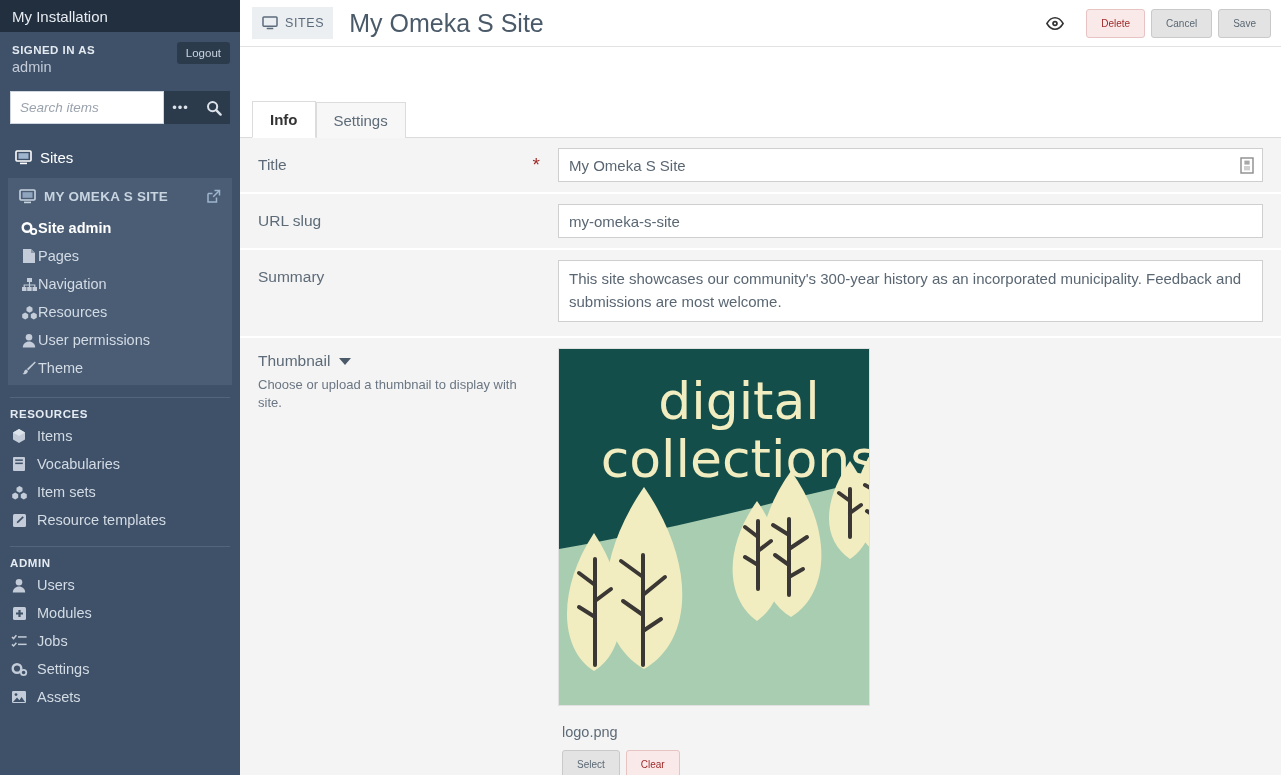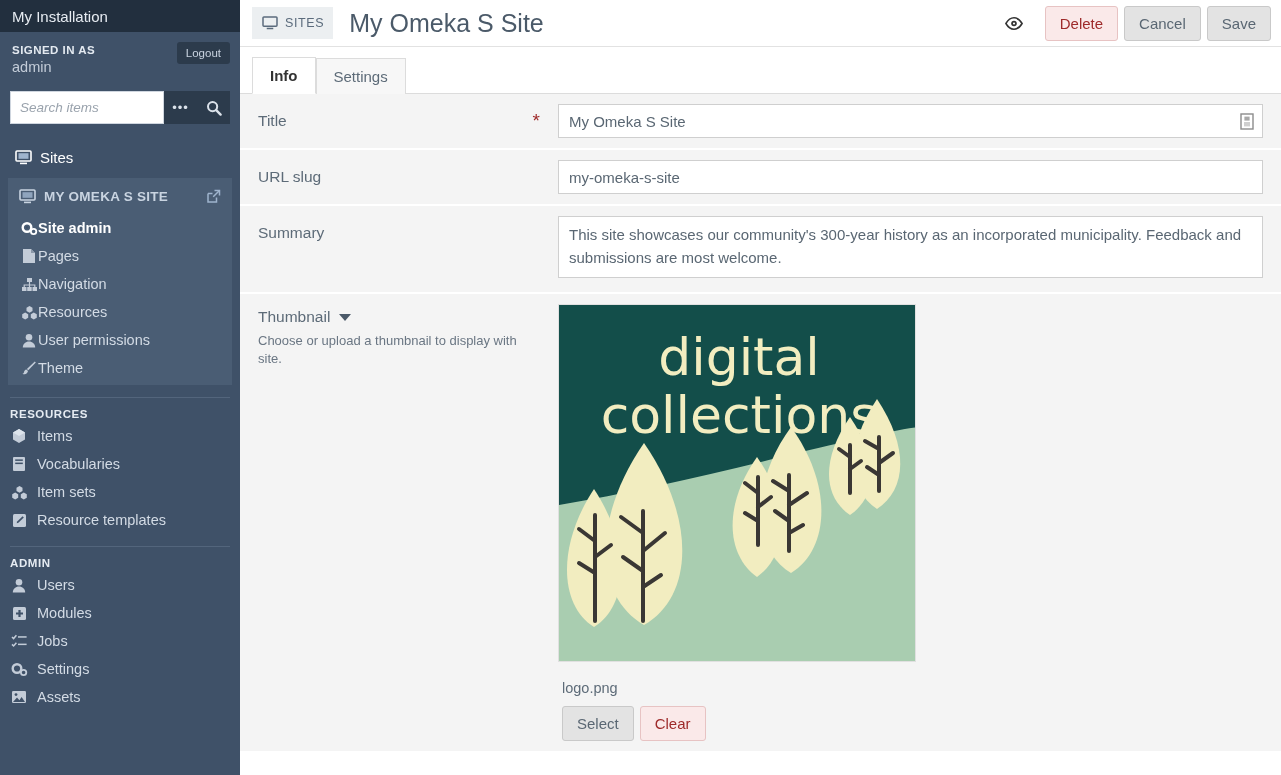--- a/index.html
+++ b/index.html
@@ -128,38 +128,39 @@
   .page-title {
     font-size: 25px; color: #4b5a69; margin-left: 16px; font-weight: 400;
   }
   .topbar-spacer { flex: 1; }
   .eye-btn {
     width: 30px; height: 30px; display: flex; align-items: center;
     justify-content: center; cursor: pointer; margin-right: 10px;
   }
   .btn {
     font-family: "Liberation Sans", sans-serif;
-    font-size: 15px; padding: 8px 14px;
+    font-size: 10px; padding: 8px 14px;
     border-radius: 3px; cursor: pointer; margin-left: 6px;
     background: #e3e3e3; border: 1px solid #c9c9c9; color: #5a6773;
   }
   .btn.danger { background: #fae9e9; border-color: #e7c3c3; color: #9e2a2a; }
 
   .tabs {
     display: flex; align-items: flex-end; padding: 10px 0 0 12px;
     border-bottom: 1px solid #dcdcdc; flex: 0 0 auto; background: #fff;
   }
   .tab {
     font-size: 15px; padding: 9px 17px; border: 1px solid #dcdcdc;
     border-bottom: none; background: #f7f7f7; color: #5d6b78;
     cursor: pointer; margin-bottom: -1px;
   }
   .tab.active {
     background: #ffffff; color: #333; font-weight: bold;
     border-bottom: 1px solid #ffffff;
+    margin-top: 44px;
   }
 
   .form-area { flex: 1; overflow: hidden; padding: 0; }
   .field-row {
     display: flex; background: #f4f4f4;
     border-bottom: 2px solid #ffffff;
     padding: 10px 18px 10px 18px;
     align-items: flex-start;
   }
   .field-label-col {
@@ -189,21 +190,21 @@
     background: #ffffff; font-size: 15px; color: #5a6773;
     padding: 6px 10px; line-height: 1.55; resize: none;
     font-family: "Liberation Sans", sans-serif; outline: none;
   }
   .label-with-caret { display: flex; align-items: center; gap: 9px; }
   .caret { width: 0; height: 0; border-left: 6px solid transparent; border-right: 6px solid transparent; border-top: 7px solid #4b5a69; cursor: pointer; }
 
   
   .thumb-block { }
   .thumb-img-wrap {
-    width: 358px; height: 358px; border: 1px solid #e0e0e0; overflow: hidden;
+    width: 312px; height: 358px; border: 1px solid #e0e0e0; overflow: hidden;
     background: #134e4a; position: relative;
   }
   .thumb-filename { font-size: 14.5px; color: #5d6b78; margin: 18px 0 10px 4px; }
   .thumb-buttons { display: flex; gap: 6px; padding-left: 4px; }
   .thumb-buttons .btn { margin-left: 0; }
 </style>
 </head>
 <body>
 
 <div id="sidebar">

